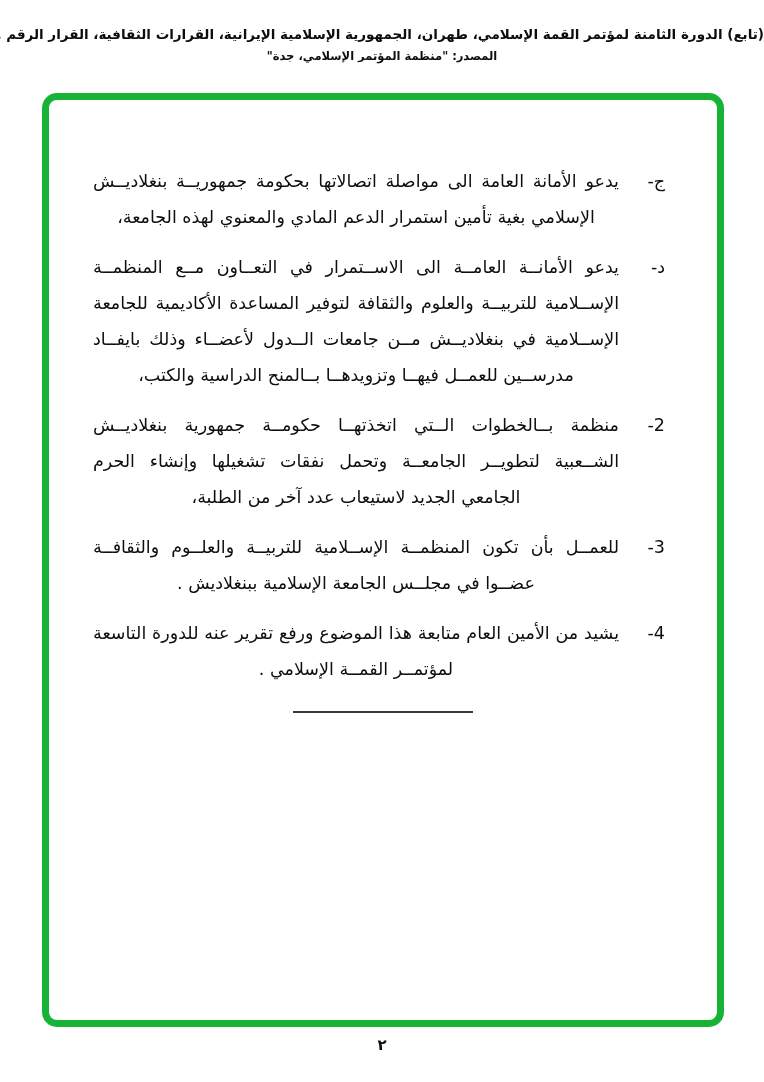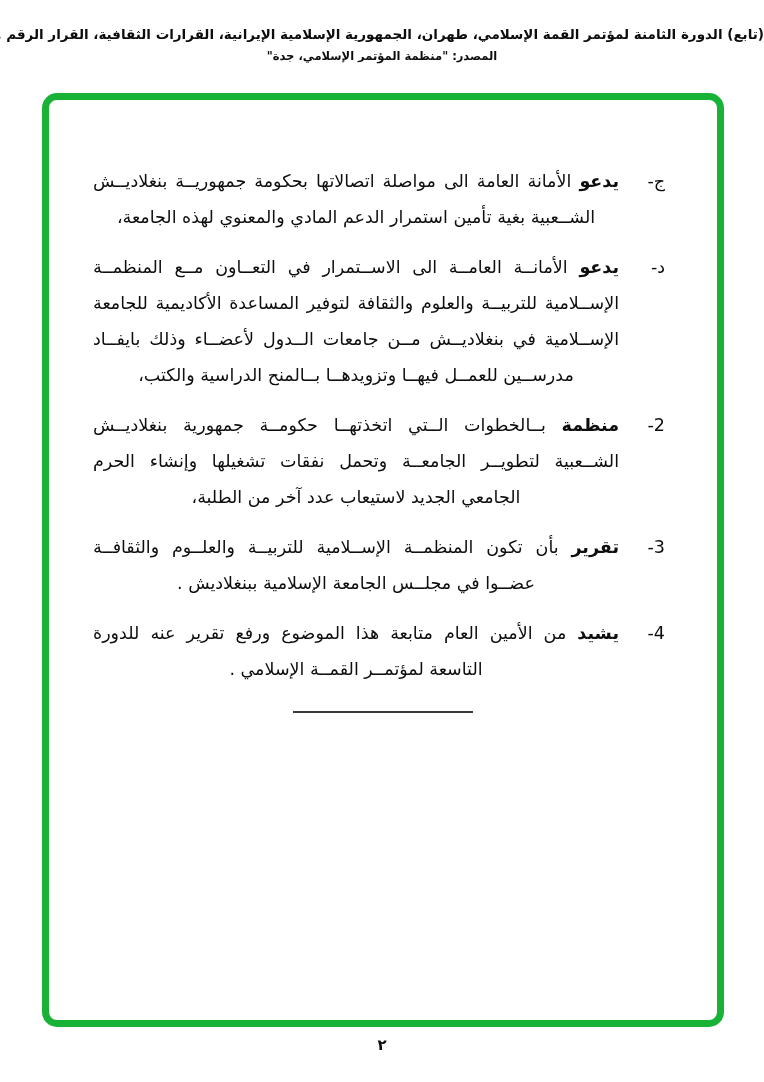--- a/index.html
+++ b/index.html
@@ -60,21 +60,21 @@
     color: #0e0e0e;
   }
   .item .text {
     flex: 1 1 auto;
     font-size: 17.5px;
     line-height: 36px;
     text-align: justify;
     text-align-last: center;
     color: #0e0e0e;
   }
-  .item .text b { font-weight: bold; }
+  .item .text b { font-weight: normal; }
 
   .divider {
     width: 180px;
     height: 2px;
     background: #3a3a3a;
     margin: 24px auto 0 auto;
     transform: translateX(4px); 
   }
 
   
@@ -97,36 +97,36 @@
   <div class="header">
     <div class="header-line1">(تابع) الدورة الثامنة لمؤتمر القمة الإسلامي، طهران، الجمهورية الإسلامية الإيرانية، القرارات الثقافية، القرار الرقم ٨/٤-ث (ق.إ)</div>
     <div class="header-line2">المصدر:  "منظمة المؤتمر الإسلامي، جدة"</div>
   </div>
 
   <div class="frame" style="border-color: rgb(24, 178, 55);">
     <div class="doc">
       <div id="items">
   <div class="item">
     <div class="marker">ج-</div>
-    <div class="text"><b>يدعو</b> <span>الأمانة العامة الى مواصلة اتصالاتها بحكومة جمهوريــة بنغلاديــش الشــعبية بغية تأمين استمرار الدعم المادي والمعنوي لهذه الجامعة،</span></div>
+    <div class="text"><b>يدعو</b> <span>الأمانة العامة الى مواصلة اتصالاتها بحكومة جمهوريــة بنغلاديــش الإسلامي بغية تأمين استمرار الدعم المادي والمعنوي لهذه الجامعة،</span></div>
   </div>
 
   <div class="item">
     <div class="marker">د-</div>
     <div class="text"><b>يدعو</b> <span>الأمانــة العامــة الى الاســتمرار في التعــاون مــع المنظمــة الإســلامية للتربيــة والعلوم والثقافة لتوفير المساعدة الأكاديمية للجامعة الإســلامية في بنغلاديــش مــن جامعات الــدول لأعضــاء وذلك بايفــاد مدرســين للعمــل فيهــا وتزويدهــا بــالمنح الدراسية والكتب،</span></div>
   </div>
 
   <div class="item">
     <div class="marker">2-</div>
     <div class="text"><b>منظمة</b> <span>بــالخطوات الــتي اتخذتهــا حكومــة جمهورية بنغلاديــش الشــعبية لتطويــر الجامعــة وتحمل نفقات تشغيلها وإنشاء الحرم الجامعي الجديد لاستيعاب عدد آخر من الطلبة،</span></div>
   </div>
 
   <div class="item">
     <div class="marker">3-</div>
-    <div class="text"><b>تقرير</b> <span>بأن تكون المنظمــة الإســلامية للتربيــة والعلــوم والثقافــة عضــوا في مجلــس الجامعة الإسلامية ببنغلاديش .</span></div>
+    <div class="text"><b>للعمــل</b> <span>بأن تكون المنظمــة الإســلامية للتربيــة والعلــوم والثقافــة عضــوا في مجلــس الجامعة الإسلامية ببنغلاديش .</span></div>
   </div>
 
   <div class="item">
     <div class="marker">4-</div>
     <div class="text"><b>يشيد</b> <span>من الأمين العام متابعة هذا الموضوع ورفع تقرير عنه للدورة التاسعة لمؤتمــر القمــة الإسلامي .</span></div>
   </div>
 </div>
       <div class="divider"></div>
     </div>
   </div>

